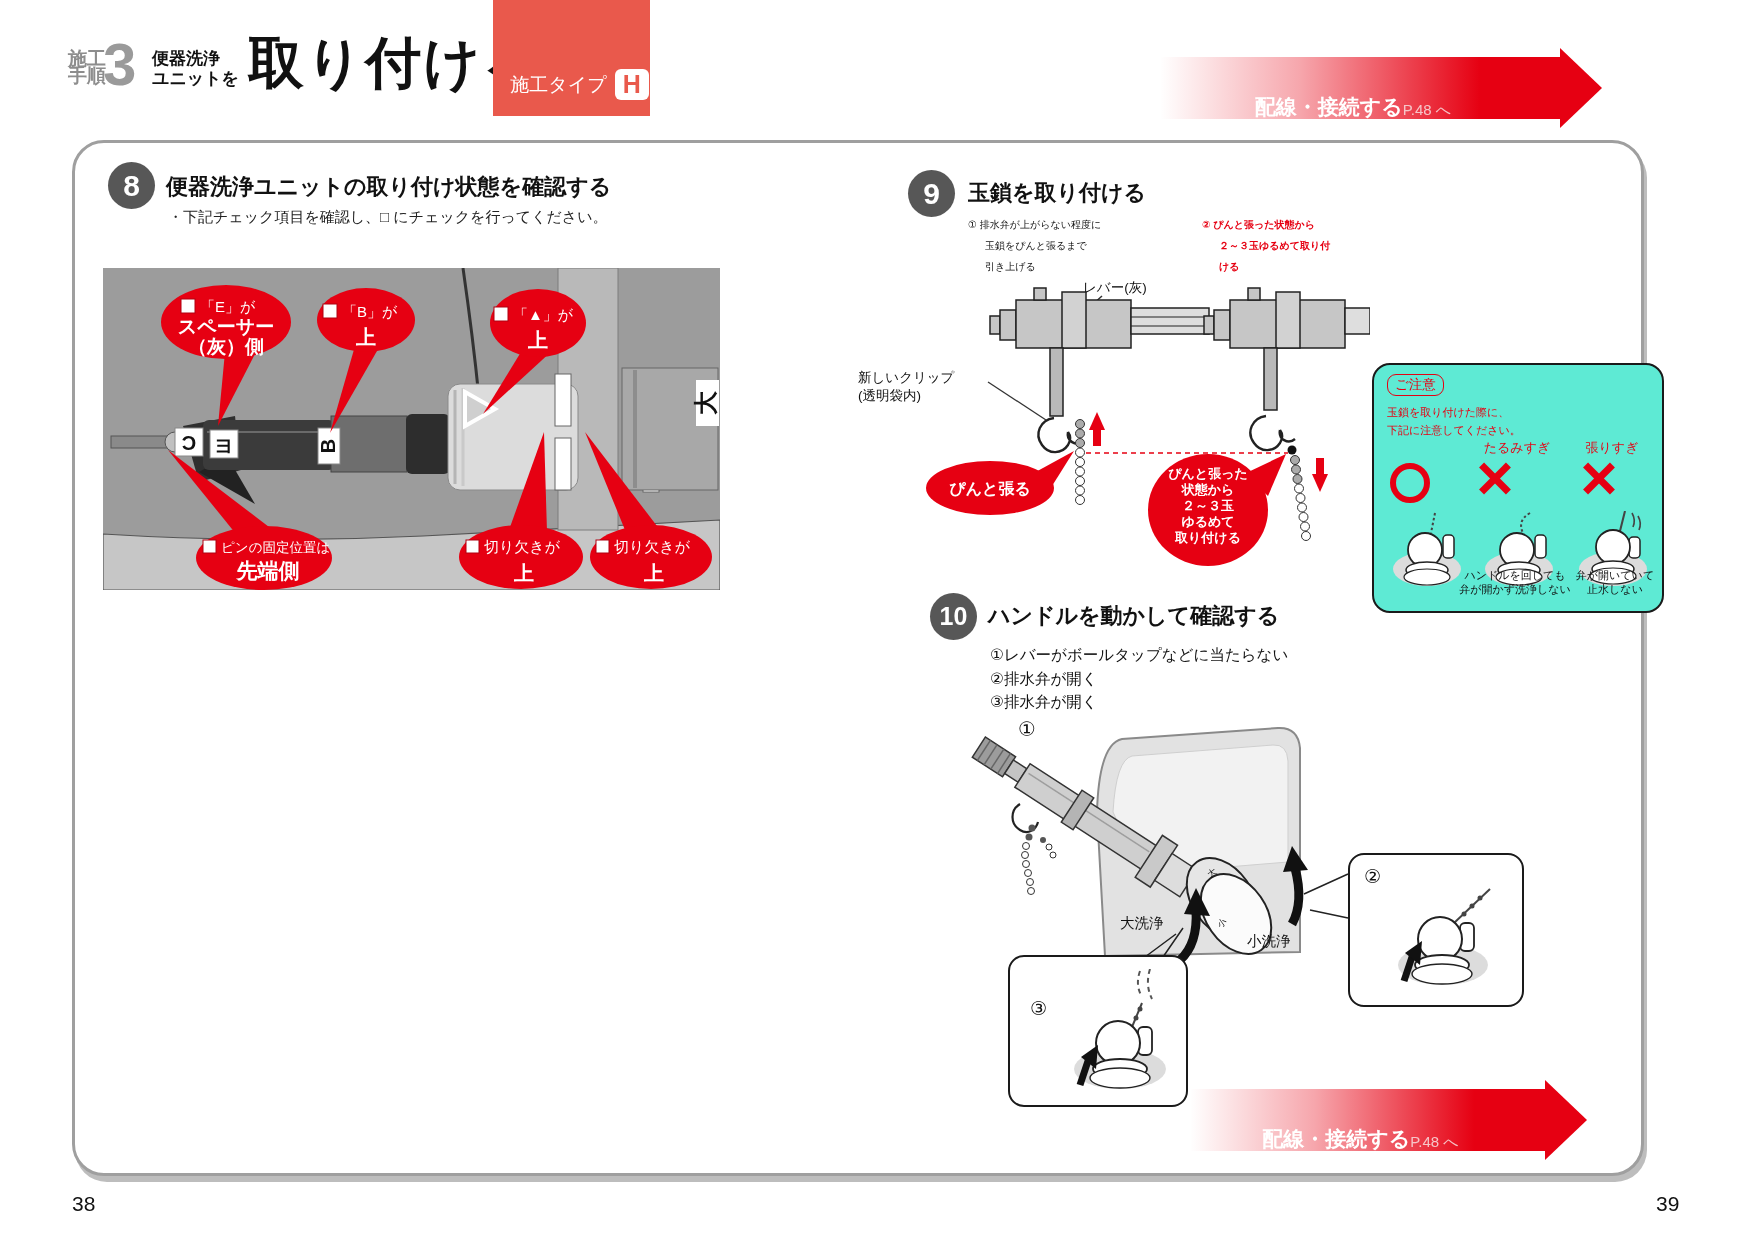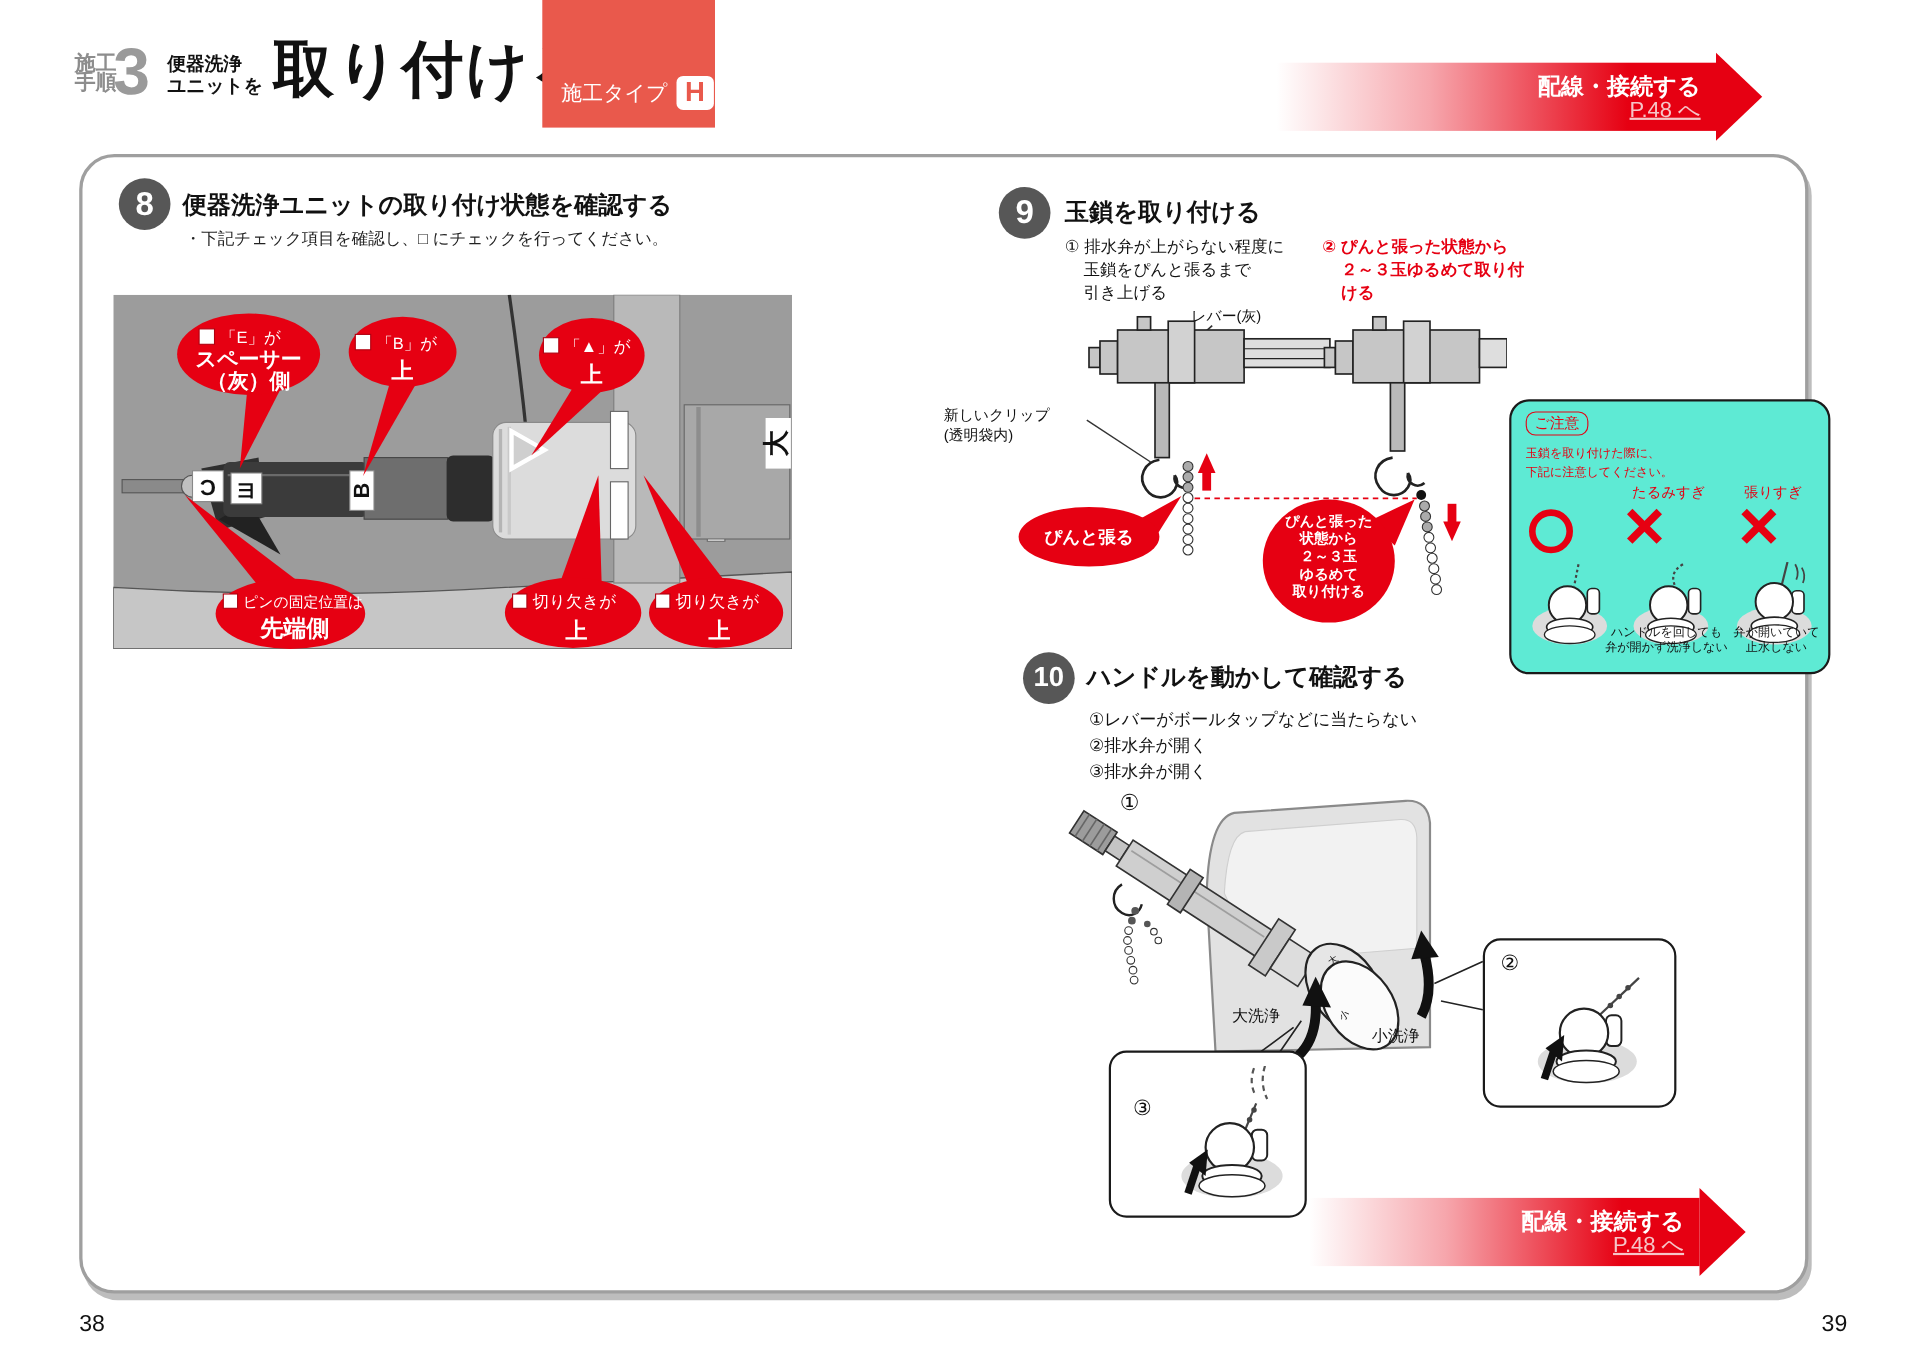--- a/index.html
+++ b/index.html
@@ -12,36 +12,36 @@
   .hdr-num{left:103px;top:30px;font-size:60px;font-weight:bold;color:#9a9a9a;}
   .hdr-obj{left:152px;top:49px;font-size:17px;line-height:20px;font-weight:bold;color:#111;}
   .hdr-title{left:248px;top:26px;font-size:56px;font-weight:900;color:#111;letter-spacing:2px;}
   .type-box{left:493px;top:0;width:157px;height:116px;background:#e9594c;}
   .type-inner{position:absolute;left:0;right:0;bottom:16px;display:flex;align-items:center;justify-content:center;gap:8px;}
   .type-label{color:#fff;font-size:19px;font-weight:normal;margin-left:16px;}
   .type-code{background:#fff;color:#e9594c;font-size:25px;font-weight:900;border-radius:6px;padding:1px 8px;}
 
   
   .nav-body{height:62px;background:linear-gradient(90deg,rgba(230,0,18,0) 0%,rgba(230,0,18,.35) 35%,#e60012 80%);
-    display:flex;flex-direction:column;align-items:flex-end;justify-content:center;padding-right:14px;box-sizing:border-box;}
+    display:flex;flex-direction:row;align-items:flex-end;justify-content:center;padding-right:14px;box-sizing:border-box;}
   .nav-label{color:#fff;font-size:21px;font-weight:900;line-height:24px;}
-  .nav-ref{color:#f6c5c8;font-size:20px;line-height:18px;text-decoration:underline;}
+  .nav-ref{color:#f6c5c8;font-size:15px;line-height:18px;}
   .nav-head{width:0;height:0;border-top:40px solid transparent;border-bottom:40px solid transparent;border-left:42px solid #e60012;}
 
   
   .panel{left:72px;top:140px;width:1566px;height:1030px;border:3px solid #9f9f9f;border-radius:32px;background:#fff;
     box-shadow:3px 6px 0 #bdbdbd;}
 
   .step-circle{width:47px;height:47px;border-radius:50%;background:#575757;color:#fff;font-weight:bold;
     display:flex;align-items:center;justify-content:center;}
   .step-circle.one{font-size:30px;}
   .step-circle.two{font-size:25px;}
   .step-title{font-size:22px;font-weight:bold;color:#111;}
   .step-note{font-size:15px;color:#222;}
-  .instr{font-size:15px;line-height:21px;color:#111;}
+  .instr{font-size:10px;line-height:21px;color:#111;}
   .instr .cont{padding-left:17px;}
   .instr.red{color:#e60012;font-weight:bold;}
 
   
   .caution{left:1372px;top:363px;width:288px;height:246px;border:2.5px solid #1a1a1a;border-radius:18px;background:#5eead4;}
   .caution-tag{position:absolute;left:13px;top:9px;border:1.6px solid #e60012;border-radius:9px;color:#e60012;
     font-size:13.5px;padding:1px 7px;}
   .caution-text{position:absolute;left:13px;top:38px;font-size:11px;line-height:18px;color:#e60012;}
   .ng-label{position:absolute;font-size:13px;color:#e60012;top:74px;}
   .x-mark{position:absolute;width:34px;height:34px;top:96px;}

